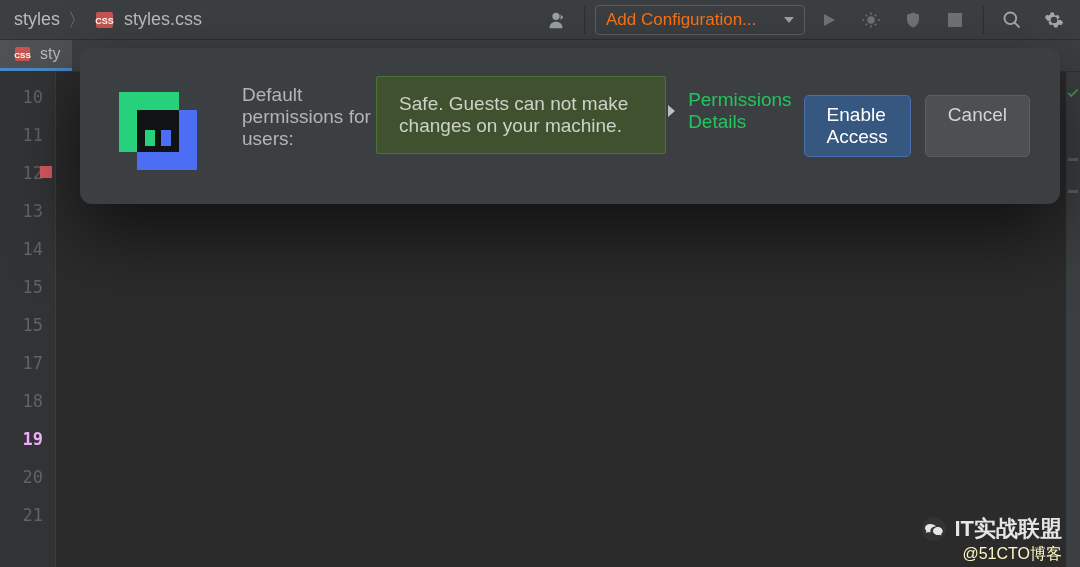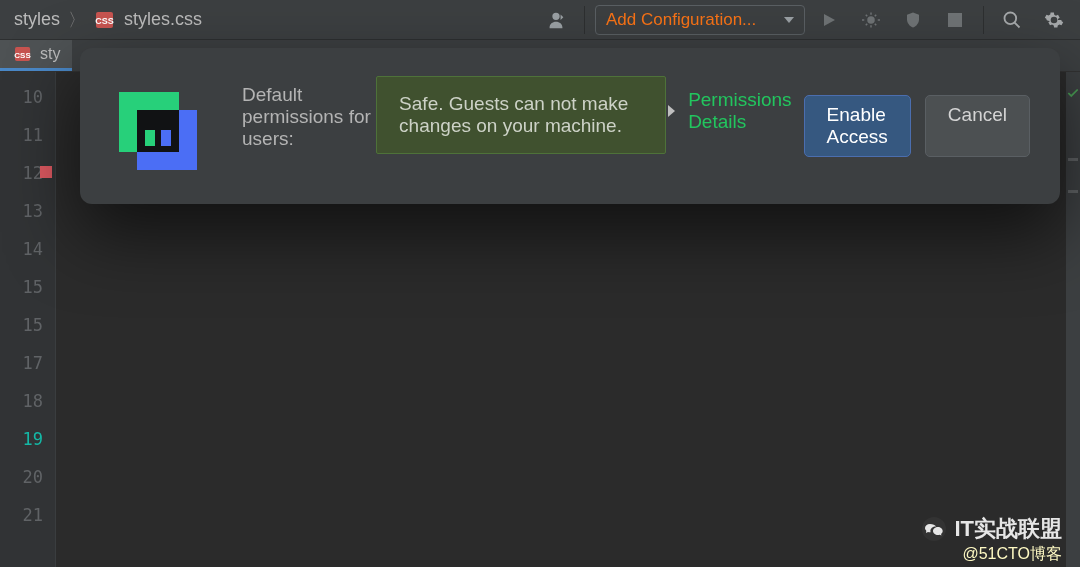--- a/index.html
+++ b/index.html
@@ -95,21 +95,21 @@
     background: #313335;
     color: #606366;
     text-align: right;
     padding-top: 6px;
     font-family: Menlo, Consolas, monospace;
     font-size: 17px;
     border-right: 1px solid #3a3d3f;
     position: relative;
   }
   .gutter .ln { padding: 5px 12px 5px 0; line-height: 1; position: relative; height: 38px; display:flex; align-items:center; justify-content:flex-end;text-align:center;}
-  .gutter .ln.current { color: #14b8a6; }
+  .gutter .ln.current { color: #f0abfc; font-weight: bold; }
   .gutter .bookmark {
     position:absolute; left:40px; top:12px; width:12px; height:12px;
     background:#db5860;
   }
   .editor-body { flex:1; position:relative; }
   .error-stripe {
     position:absolute; top:0; right:0; width:14px; height:100%;
     background:#3c3f41;
   }
   .error-stripe .ok { position:absolute; top:14px; right:0; width:14px; height:14px; display:flex; align-items:center; justify-content:center; color:#499c54;}

